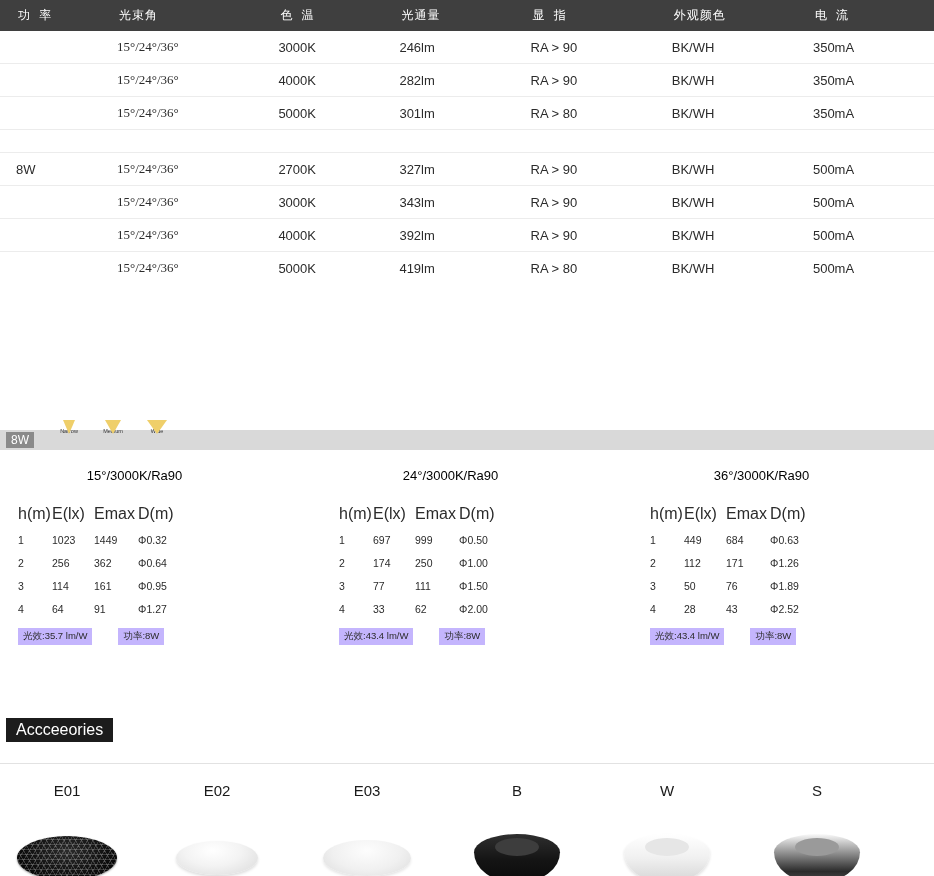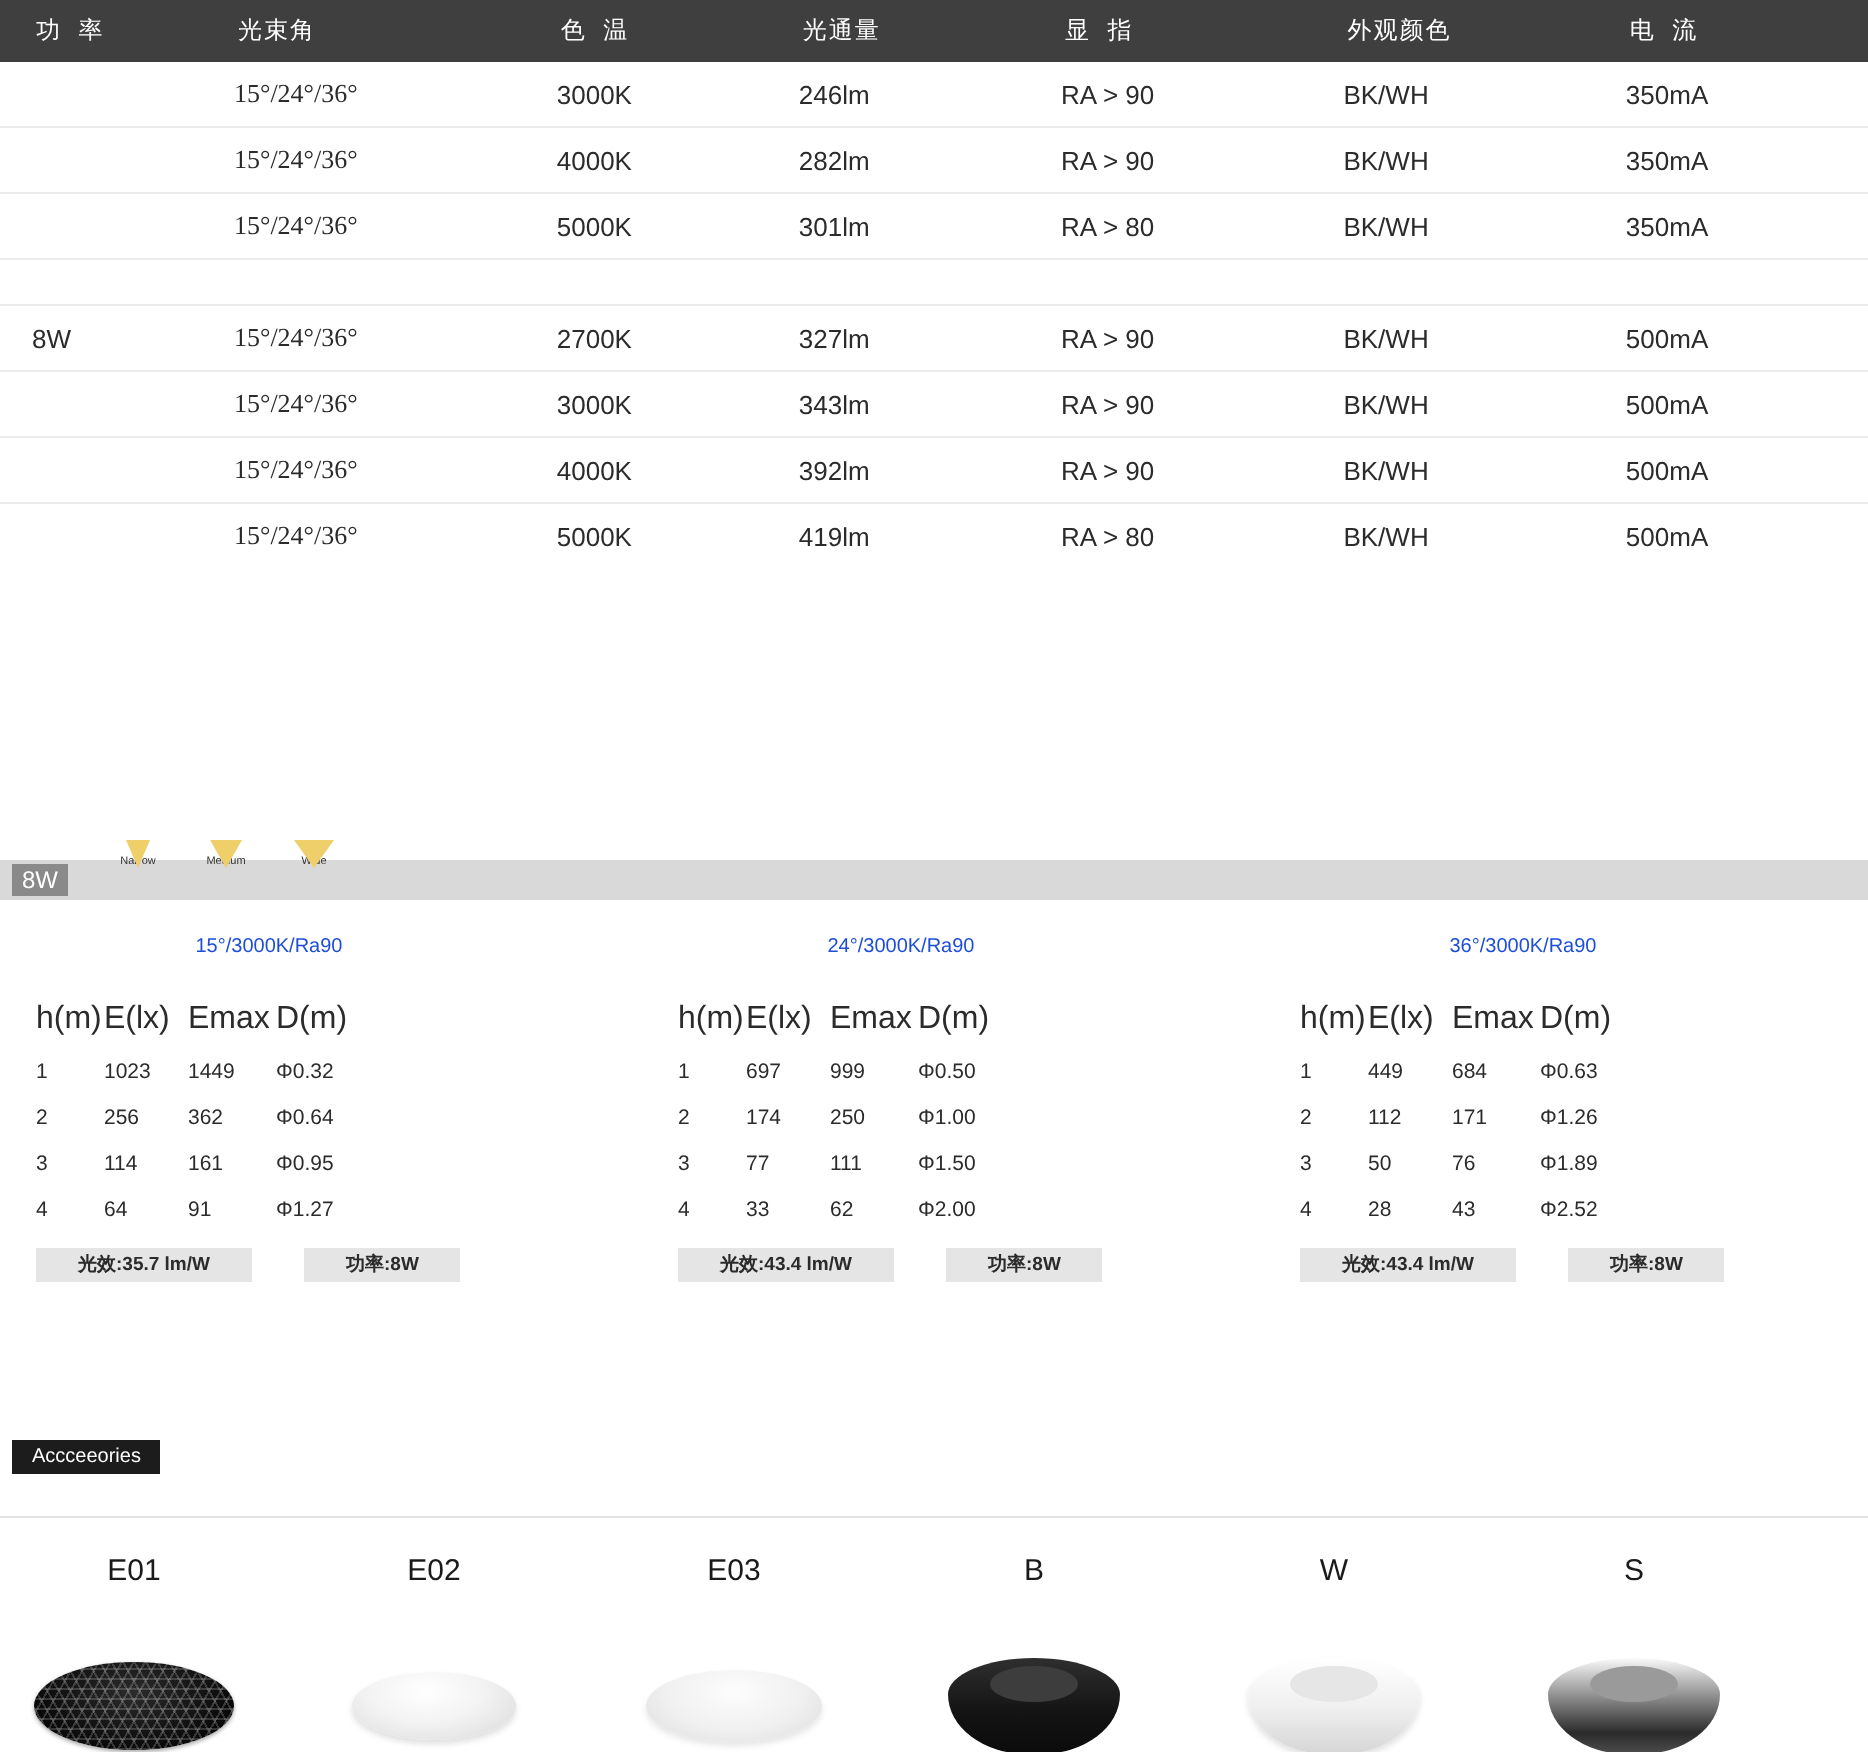--- a/index.html
+++ b/index.html
@@ -123,22 +123,22 @@
   .photo-block {
     width: 311px;
     box-sizing: border-box;
     padding-left: 8px;
   }
   .photo-block.b1 { padding-left: 18px; }
   .photo-block.b2 { padding-left: 28px; }
   .photo-block.b3 { padding-left: 28px; }
 
   .photo-title {
-    font-size: 10px;
-    color: #1d4ed8;
+    font-size: 13px;
+    color: #000000;
     text-align: center;
     margin-bottom: 22px;
     padding-right: 60px;
   }
   .photo-table {
     border-collapse: collapse;
     font-size: 10.5px;
     color: #2b2b2b;
   }
   .photo-table th {
@@ -157,39 +157,38 @@
   .ph-c2 { width: 42px; }
   .ph-c3 { width: 44px; }
   .ph-c4 { width: 60px; }
 
   .photo-footer {
     margin-top: 2px;
     display: flex;
     gap: 26px;
   }
   .photo-footer .ff {
-    background: #e5e5e5;
+    background: #c4b5fd;
     color: #2b2b2b;
     font-size: 9.5px;
-    padding: 2px 21px;
+    padding: 2px 5px;
     white-space: nowrap;
-    font-weight: bold;
   }
 
   
   .acc-section {
     position: absolute;
     top: 718px;
     left: 0;
     width: 934px;
   }
   .acc-bar {
     background: #1c1c1c;
     color: #ffffff;
-    font-size: 10px;
+    font-size: 16px;
     padding: 3px 10px;
     display: inline-block;
     margin-left: 6px;
   }
   .acc-divider {
     border-bottom: 1px solid #e2e2e2;
     margin-top: 21px;
   }
   .acc-grid {
     display: flex;

